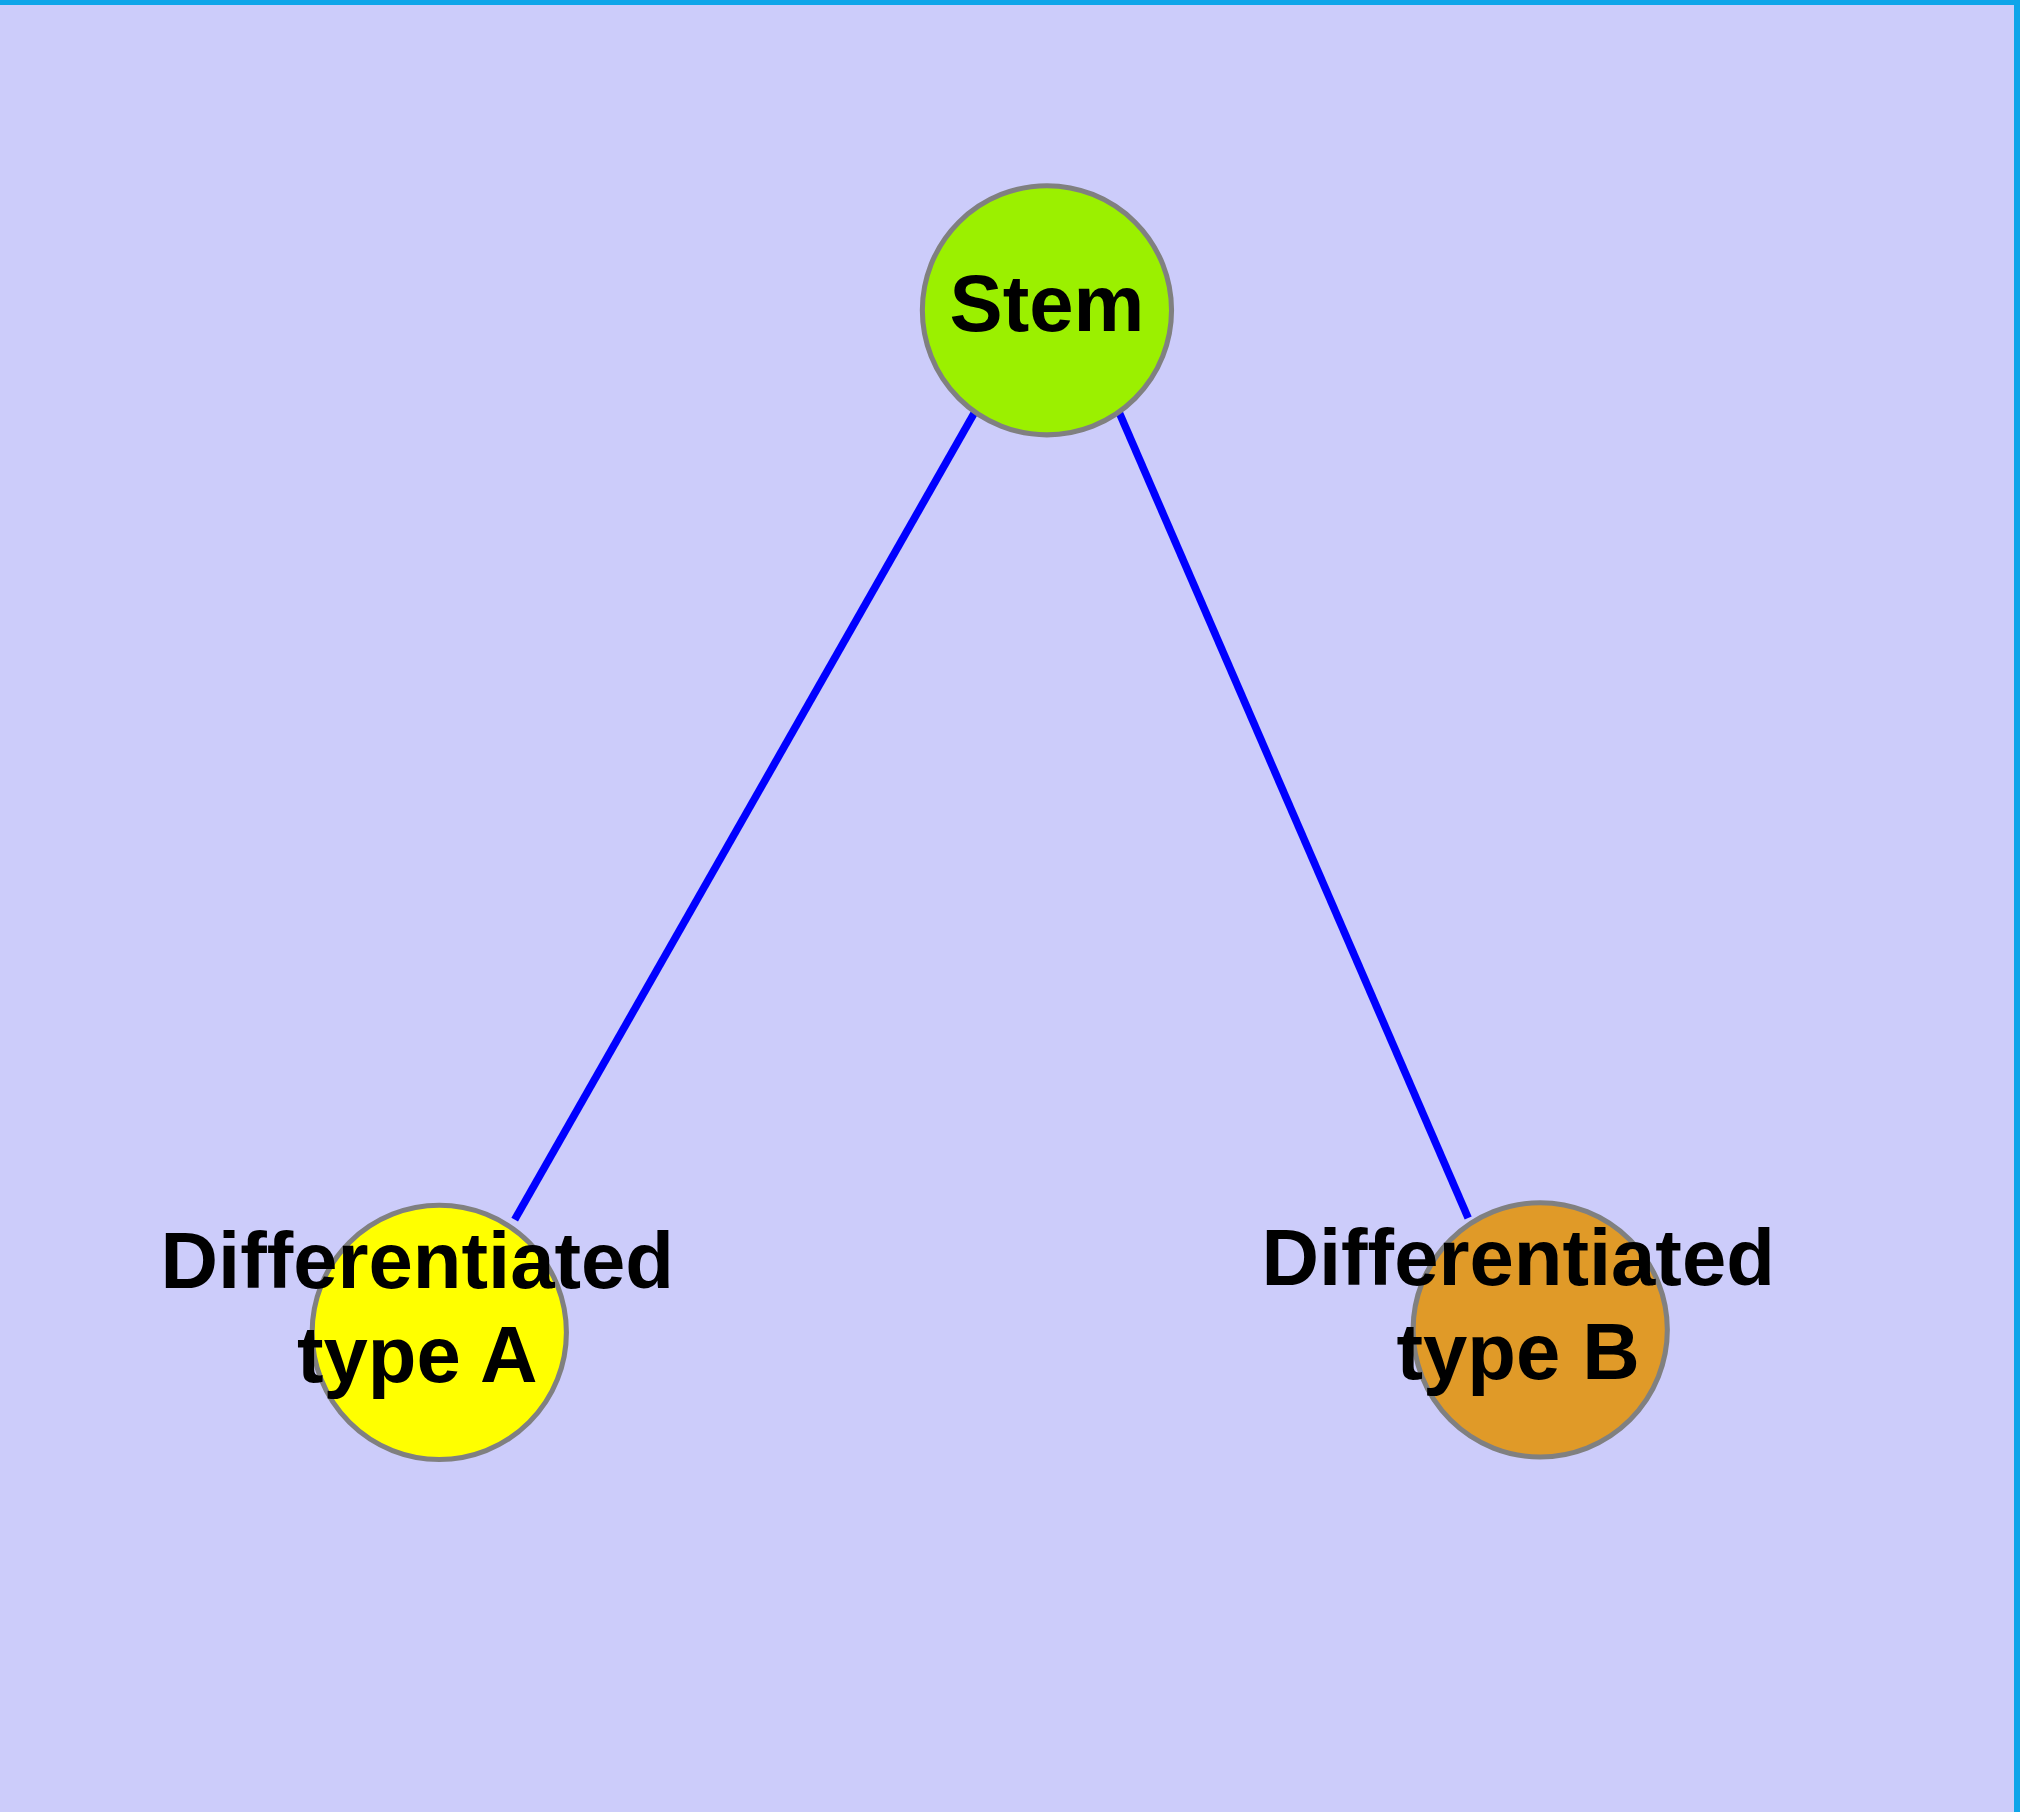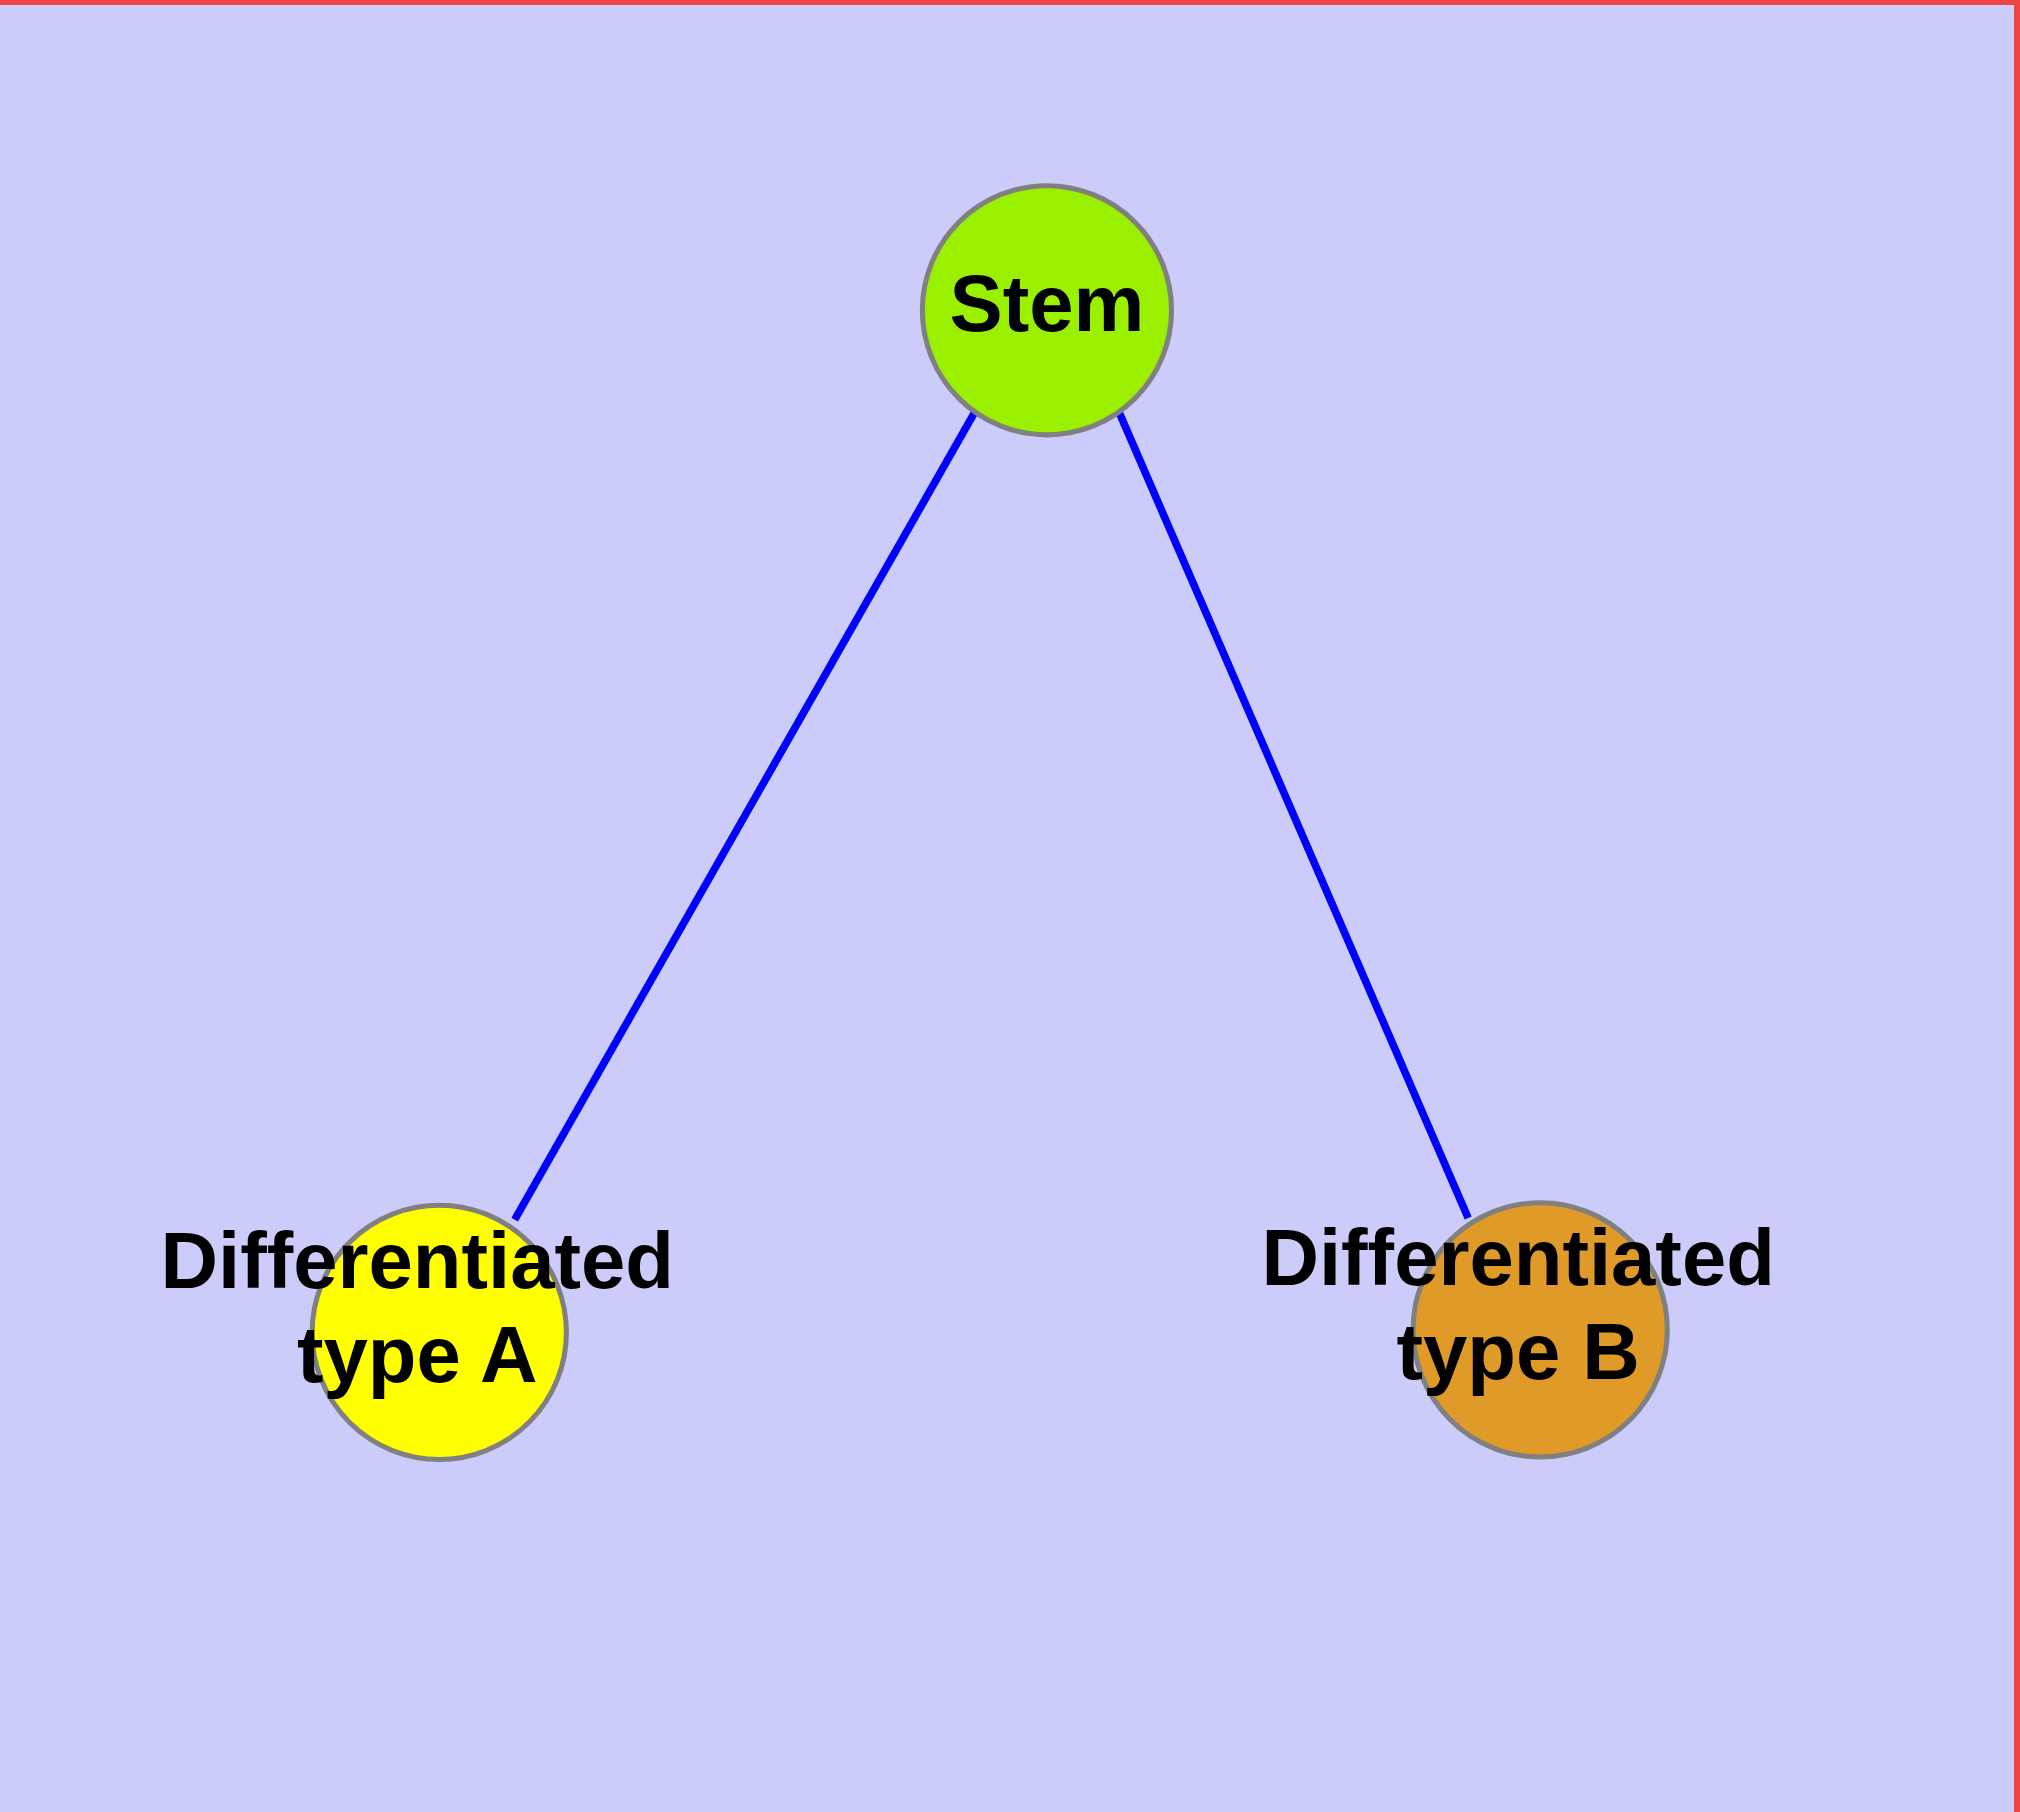--- a/index.html
+++ b/index.html
@@ -13,21 +13,21 @@
     height: 1812px;
     overflow: hidden;
     font-family: "Liberation Sans", sans-serif;
   }
   #canvas {
     position: absolute;
     left: 0;
     top: 0;
     width: 2021px;
     height: 1812px;
-    background: #ef4444;
+    background: #0ea5e9;
   }
   #plot-area {
     position: absolute;
     left: 0px;
     top: 5.1px;
     width: 2014px;
     height: 1807px;
     background: #ccccfa;
     overflow: hidden;
   }

